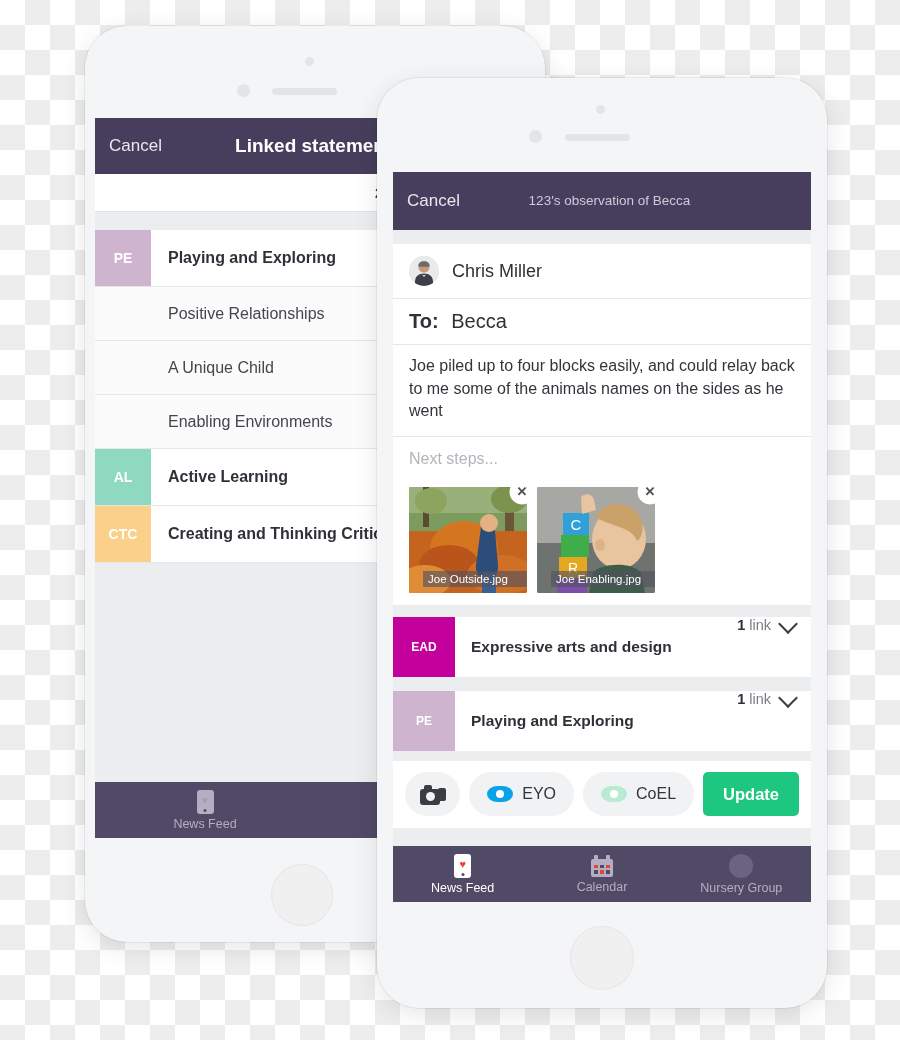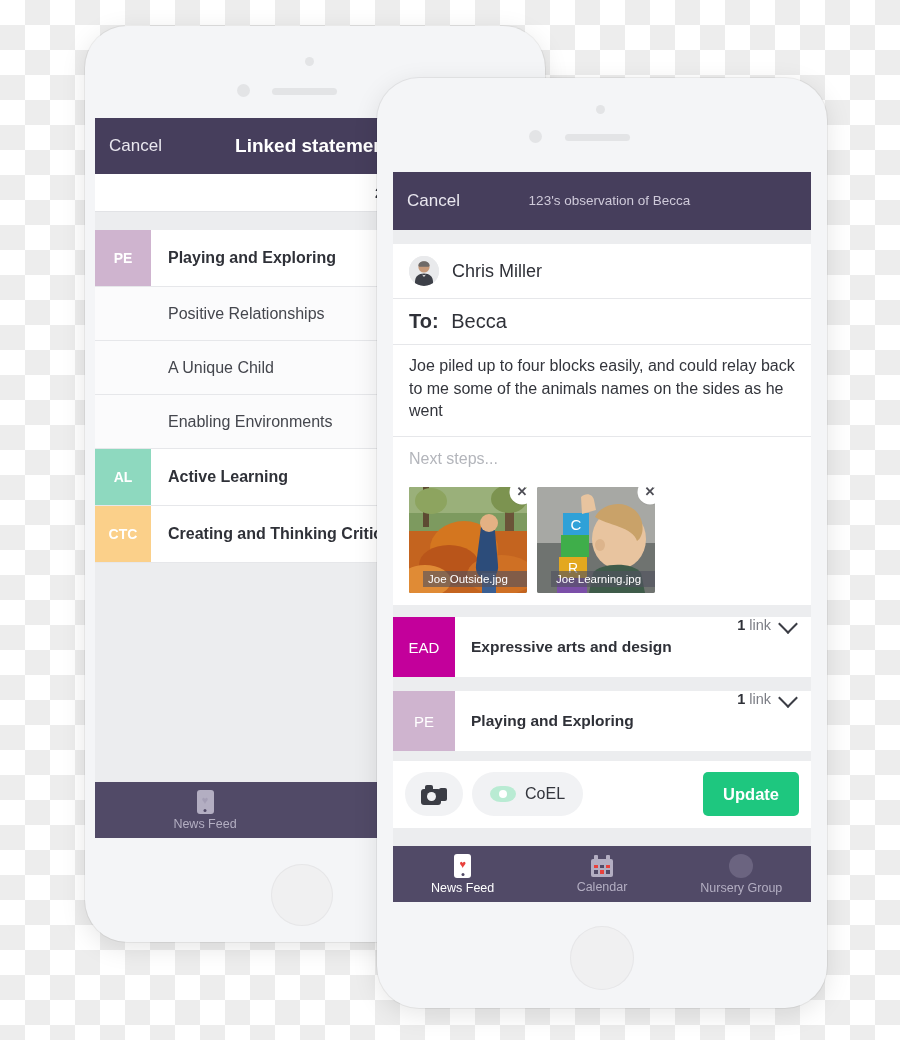--- a/index.html
+++ b/index.html
@@ -92,21 +92,21 @@
   .next-steps{padding:13px 16px 15px;font-size:16px;color:#b3b5bb;}
   .photos{display:flex;gap:10px;padding:4px 16px 12px;}
   .thumb{width:118px;height:106px;position:relative;border-radius:2px;overflow:hidden;}
   .thumb .cap{position:absolute;left:14px;right:0;bottom:6px;background:rgba(80,80,95,.62);
               color:#fff;font-size:11.5px;padding:2px 5px;white-space:nowrap;}
   .thumb .x{position:absolute;right:-6px;top:-6px;width:22px;height:22px;border-radius:50%;
             background:#fff;color:#4d4d55;font-size:13px;line-height:22px;text-align:center;
             box-shadow:0 0 0 1.5px #fff, 0 1px 2px rgba(0,0,0,.25);font-weight:bold;}
   .link-row{display:flex;align-items:stretch;background:#fff;}
   .link-row .badge{width:62px;flex:0 0 62px;display:flex;align-items:center;justify-content:center;
-                   color:#fff;font-weight:normal;font-size:15px;}
+                   color:#fff;font-weight:bold;font-size:12px;}
   .link-row .lname{flex:1;display:flex;align-items:center;padding-left:16px;font-weight:bold;
                    font-size:15.5px;color:#2f3138;}
   .link-row .lcount{display:flex;gap:10px;padding-right:16px;font-size:14.5px;color:#7b7d85;}
   .link-row .lcount b{color:#2f3138;}
   .chev{width:12px;height:12px;border-right:2.5px solid #3b3d45;border-bottom:2.5px solid #3b3d45;
         transform:rotate(45deg);margin-bottom:5px;}
   .gapline{height:16px;background:#ecedef;}
 
   .actions{display:flex;align-items:center;gap:9px;padding:11px 12px 12px;background:#fff;}
   .pill{height:44px;border-radius:22px;background:#f1f2f4;display:flex;align-items:center;
@@ -273,21 +273,21 @@
               <text x="39" y="43" font-size="15" fill="#fff" text-anchor="middle" font-family="sans-serif">C</text>
    <rect x="24" y="48" width="28" height="22" fill="#3fae4a"></rect>
    <rect x="22" y="70" width="28" height="21" fill="#e3a81f"></rect>
               <text x="36" y="86" font-size="14" fill="#fff" text-anchor="middle" font-family="sans-serif">R</text>
    <rect x="20" y="91" width="30" height="15" fill="#7b4fa8"></rect>
    <path d="M44 10c5-5 12-3 13 3l2 10-14 4z" fill="#e8c49f"></path>
    <ellipse cx="82" cy="52" rx="27" ry="30" fill="#e8c49f"></ellipse>
    <path d="M58 30c8-16 34-18 44-2 6 10 4 22-2 26-4-14-30-16-42-24z" fill="#c9a269"></path>
    <path d="M56 86c6-10 40-12 48 0l4 20H52z" fill="#3f5c4a"></path>
    <ellipse cx="63" cy="58" rx="5" ry="6" fill="#dcb48c"></ellipse>
-            </svg><div class="cap">Joe Learning.jpg</div><div class="x">✕</div></div>
+            </svg><div class="cap">Joe Enabling.jpg</div><div class="x">✕</div></div>
         </div>
     </div>
 
     <div class="gapline" style="height:12px;"></div>
     <div id="link-rows">
         <div class="link-row" style="height: 60px;">
           <div class="badge" style="background:#c3009b">EAD</div>
           <div class="lname">Expressive arts and design</div>
           <div class="lcount">
             <span><b>1</b> link</span>
@@ -309,20 +309,26 @@
     <div class="actions">
       <div class="pill icononly">
         <span class="cam">
           <i class="b"></i>
             <i class="top"></i>
             <i class="lens"></i>
             <i class="stack"></i>
         </span>
       </div>
       <div class="pill">
+        <span class="eye" style="background:#0aa2e8;">
+            <i></i>
+          </span>
+        <span>EYO</span>
+      </div>
+      <div class="pill">
         <span class="eye" style="background:#b9ebd3;">
             <i></i>
           </span>
         <span>CoEL</span>
       </div>
       <div class="btn-update">Update</div>
     </div>
 
     <div class="gapline" style="height:42px;"></div>
     <div class="tabbar" id="right-tabs">

